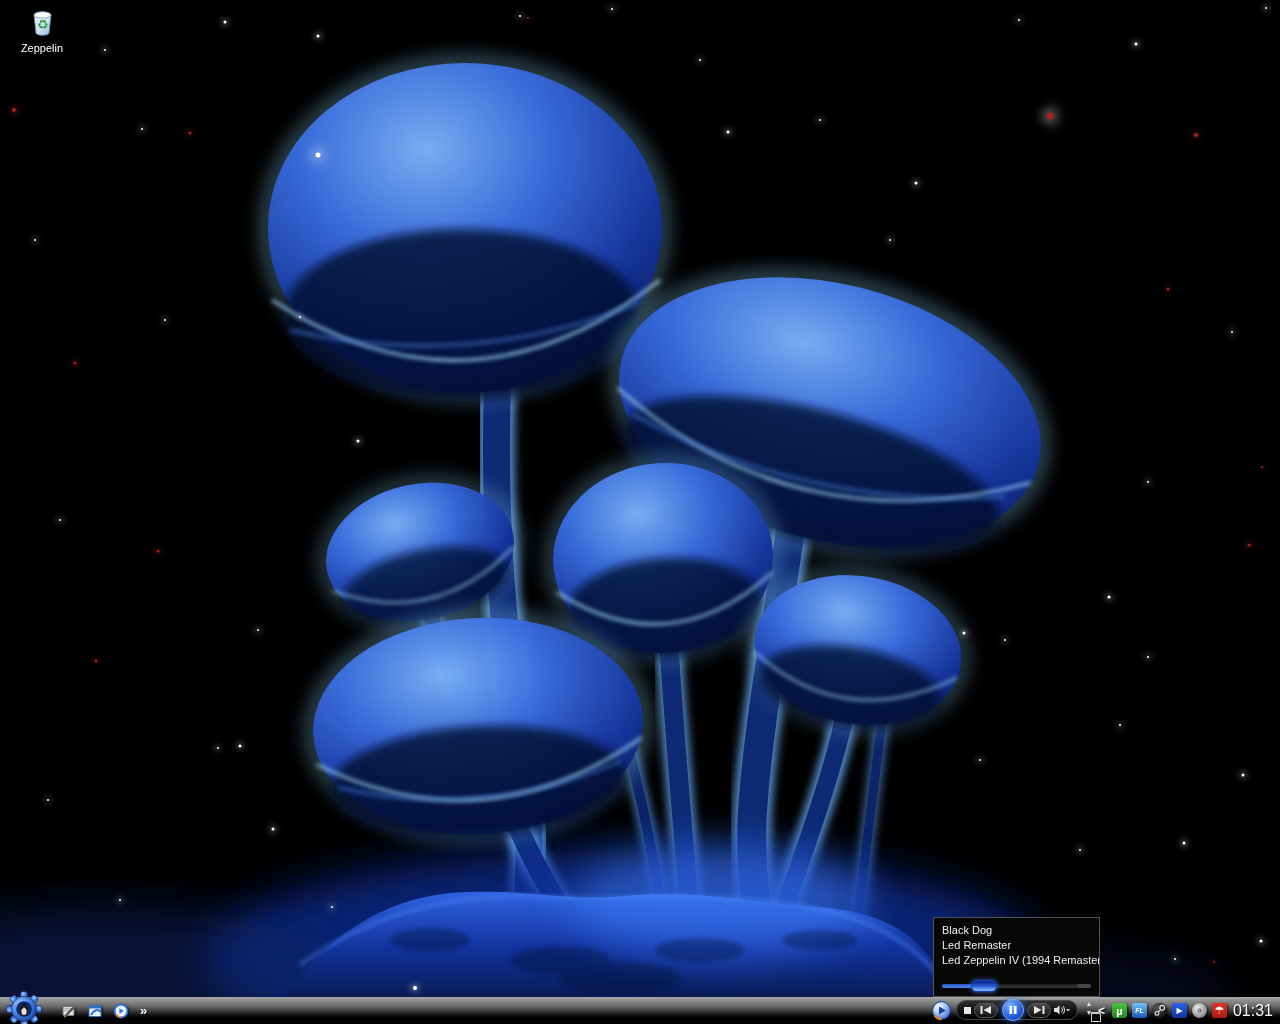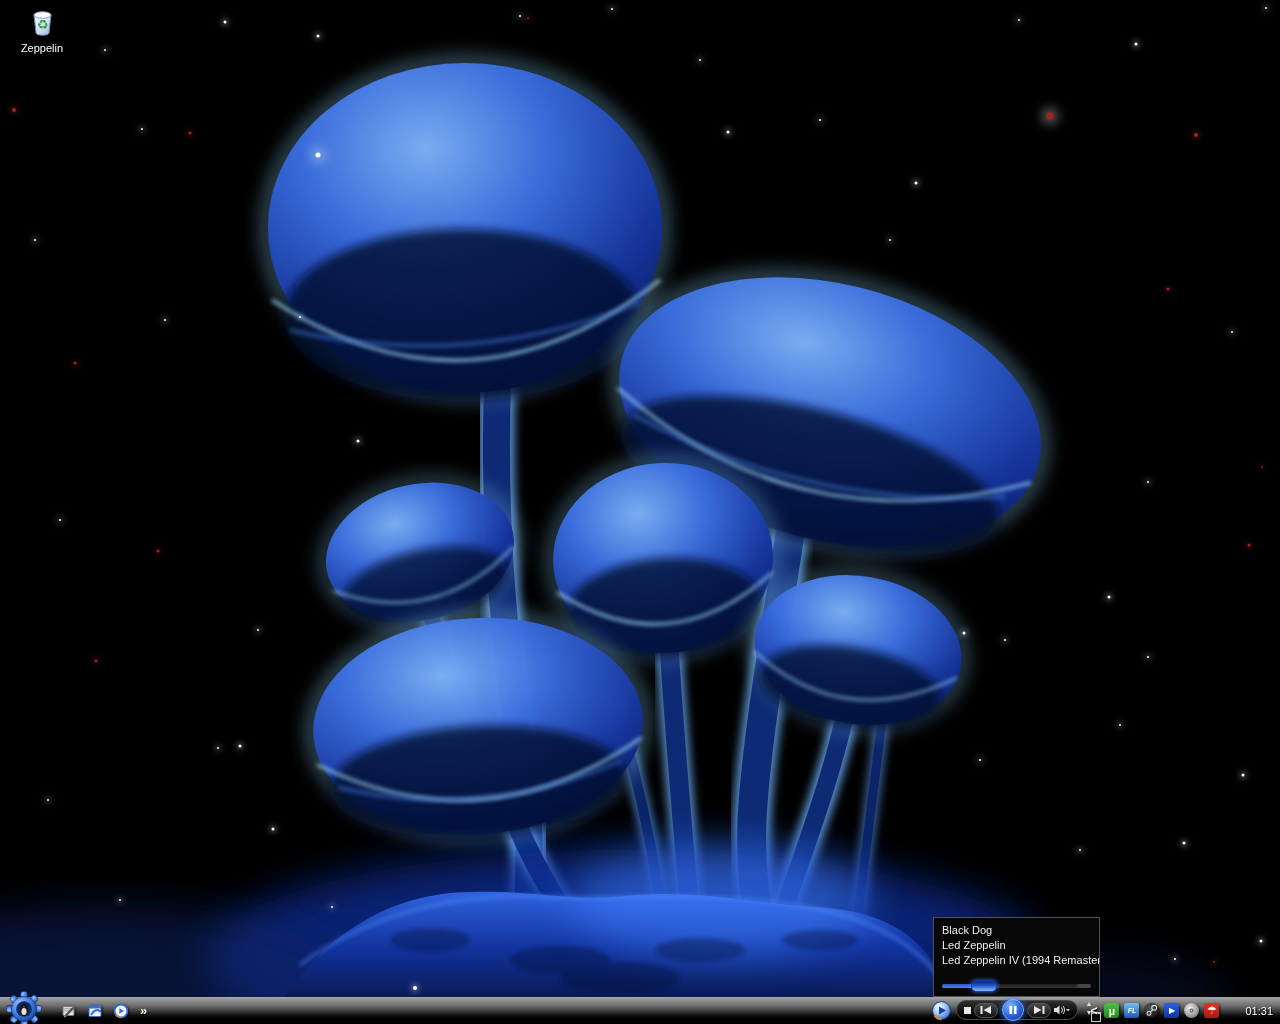--- a/index.html
+++ b/index.html
@@ -61,21 +61,21 @@
   .tray{position:absolute;right:0;top:0;height:27px;display:flex;align-items:center;gap:5px;padding-right:7px;}
   .tray-chevron{color:#fff;font-size:12px;font-weight:bold;cursor:pointer;text-shadow:1px 1px 1px #000;margin-right:2px;}
   .tray-icon{width:15px;height:15px;display:flex;align-items:center;justify-content:center;cursor:pointer;
         font-size:9px;color:#fff;box-sizing:border-box;filter:drop-shadow(1px 1px 1px rgba(0,0,0,.7));}
   .ti-utorrent{background:linear-gradient(180deg,#4cc244,#1f8a1d);border-radius:3px;font-weight:bold;font-size:11px;}
   .ti-fl{background:linear-gradient(180deg,#72c2f2,#1b56b8);border-radius:2px;font-style:italic;font-weight:bold;font-size:7px;}
   .ti-steam{background:radial-gradient(circle at 35% 30%,#555,#000);border-radius:50%;}
   .ti-play{background:linear-gradient(180deg,#2a62e8,#10339a);border-radius:2px;font-size:8px;}
   .ti-disc{background:radial-gradient(circle at 40% 35%,#f0f0f0,#9a9a9a 60%,#606060);border-radius:50%;}
   .ti-avira{background:linear-gradient(180deg,#e23326,#a81a12);border-radius:2px;font-size:11px;}
-  .tray-clock{color:#fff;font-size:11px;margin-left:21px;text-shadow:1px 1px 1px #000;cursor:default;}
+  .tray-clock{color:#fff;font-size:16px;margin-left:1px;text-shadow:1px 1px 1px #000;cursor:default;}
 </style>
 </head>
 <body>
 
 <div class="desktop">
 
   <svg class="wallpaper" viewBox="0 0 1280 1024" width="1280" height="1024">
     <defs>
       <radialGradient id="capG" cx="40%" cy="26%" r="90%">
         <stop offset="0" stop-color="#7cb2f8"></stop>
@@ -256,21 +256,21 @@
       <path d="M9,9 L26,9 L24,27 C24,30 11,30 11,27 Z" fill="url(#binG)" stroke="#6a86a8" stroke-width="1"></path>
       <ellipse cx="17.5" cy="9" rx="8.5" ry="3.2" fill="#ffffff" stroke="#8aa4c4" stroke-width="1"></ellipse>
       <text x="17.5" y="23" font-size="13" text-anchor="middle" fill="#2fa03f" font-family="DejaVu Sans, sans-serif">♻</text>
     </svg>
     <span class="label">Zeppelin</span>
   </div>
 
   <div class="now-playing">
     <div class="lines">
       <div>Black Dog</div>
-      <div>Led Zeppelin</div>
+      <div>Led Remaster</div>
       <div>Led Zeppelin IV (1994 Remaster</div>
     </div>
     <div class="np-slider">
       <div class="np-track"></div>
       <div class="np-track-end"></div>
       <div class="np-fill" style="width: 28%;"></div>
       <div class="np-thumb" style="left: 28%;"></div>
     </div>
   </div>
 

